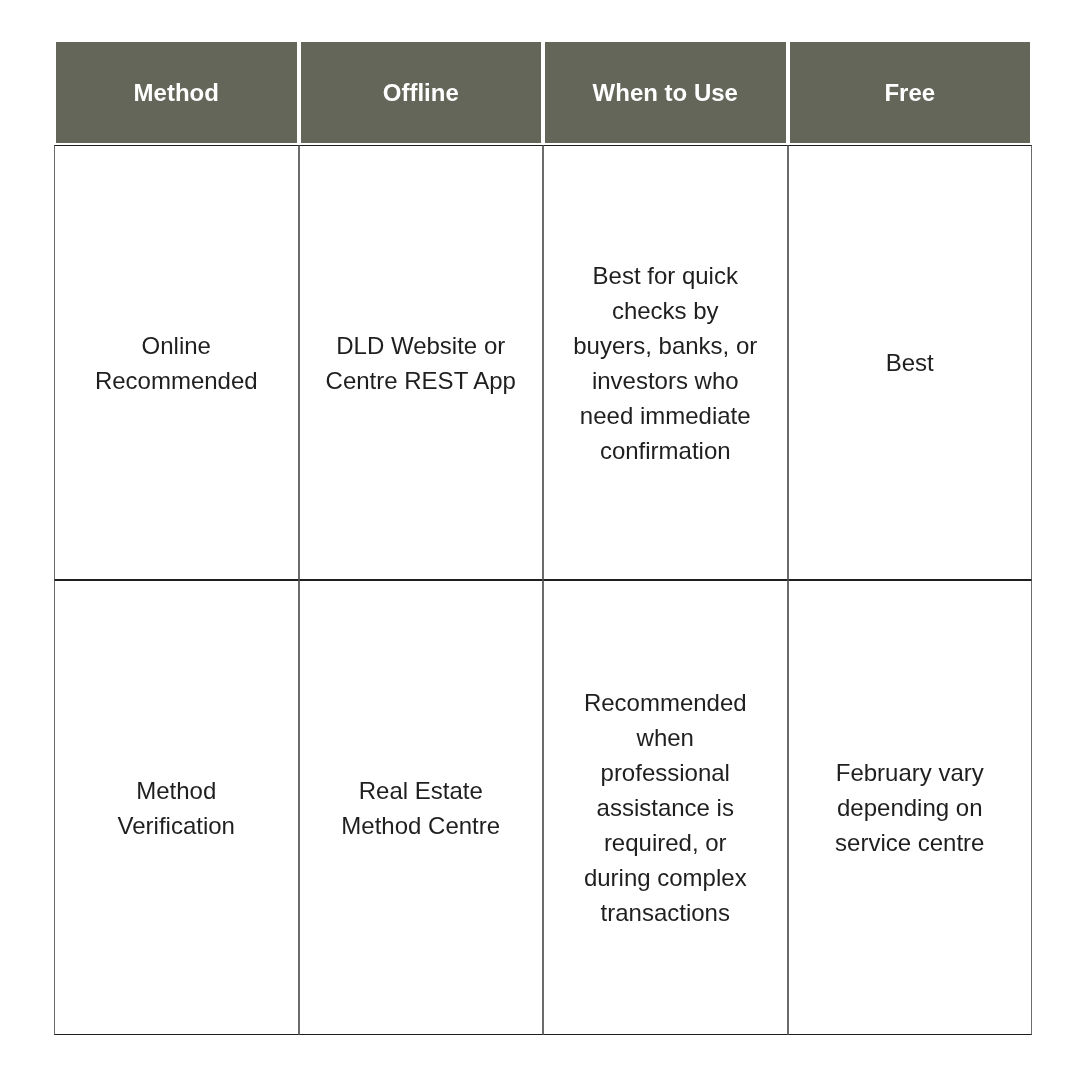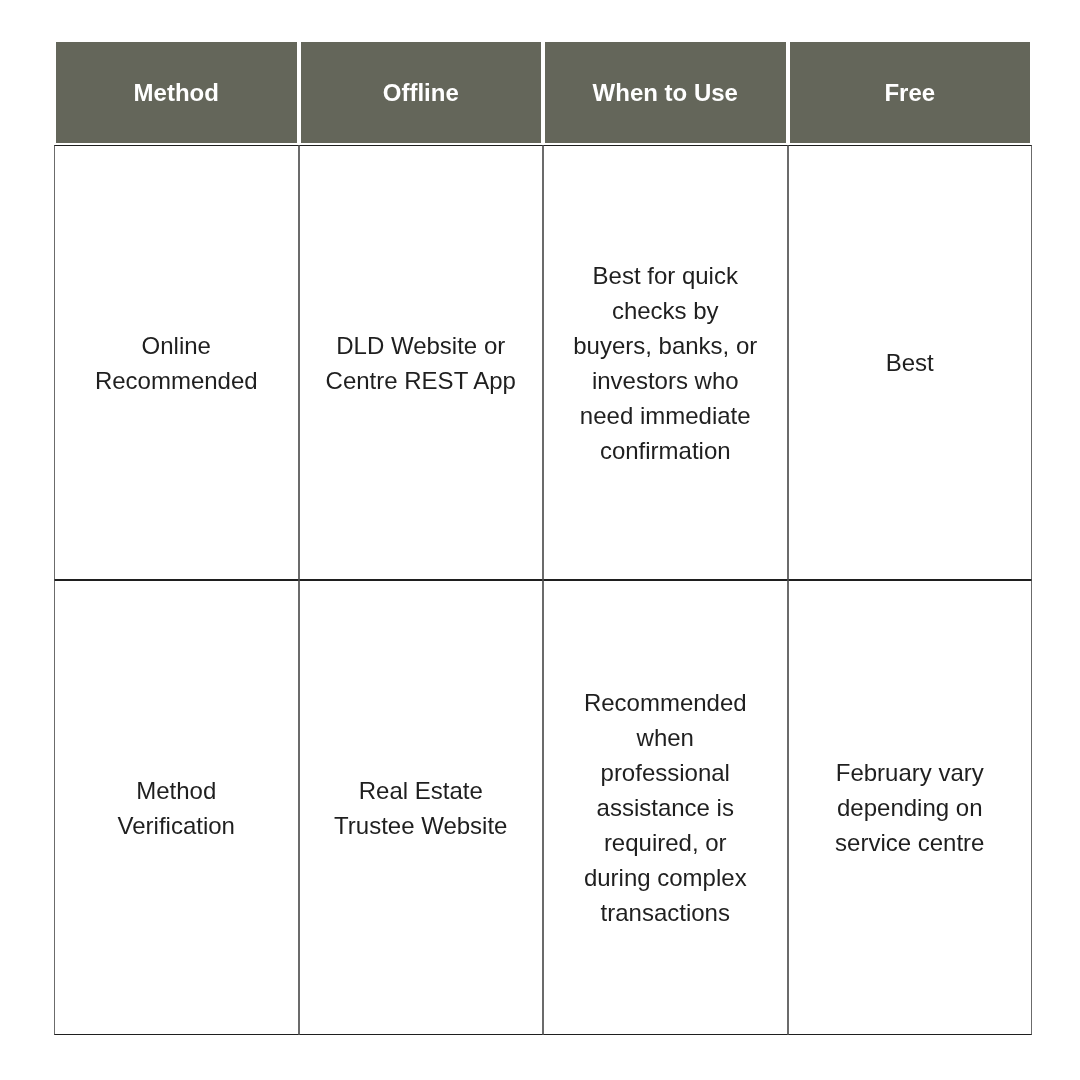--- a/index.html
+++ b/index.html
@@ -84,21 +84,21 @@
 buyers, banks, or
 investors who
 need immediate
 confirmation</td>
         <td>Best</td>
       </tr>
       <tr class="row-2">
         <td>Method
 Verification</td>
         <td>Real Estate
-Trustee Website</td>
+Method Centre</td>
         <td>Recommended
 when
 professional
 assistance is
 required, or
 during complex
 transactions</td>
         <td>February vary
 depending on
 service centre</td>

